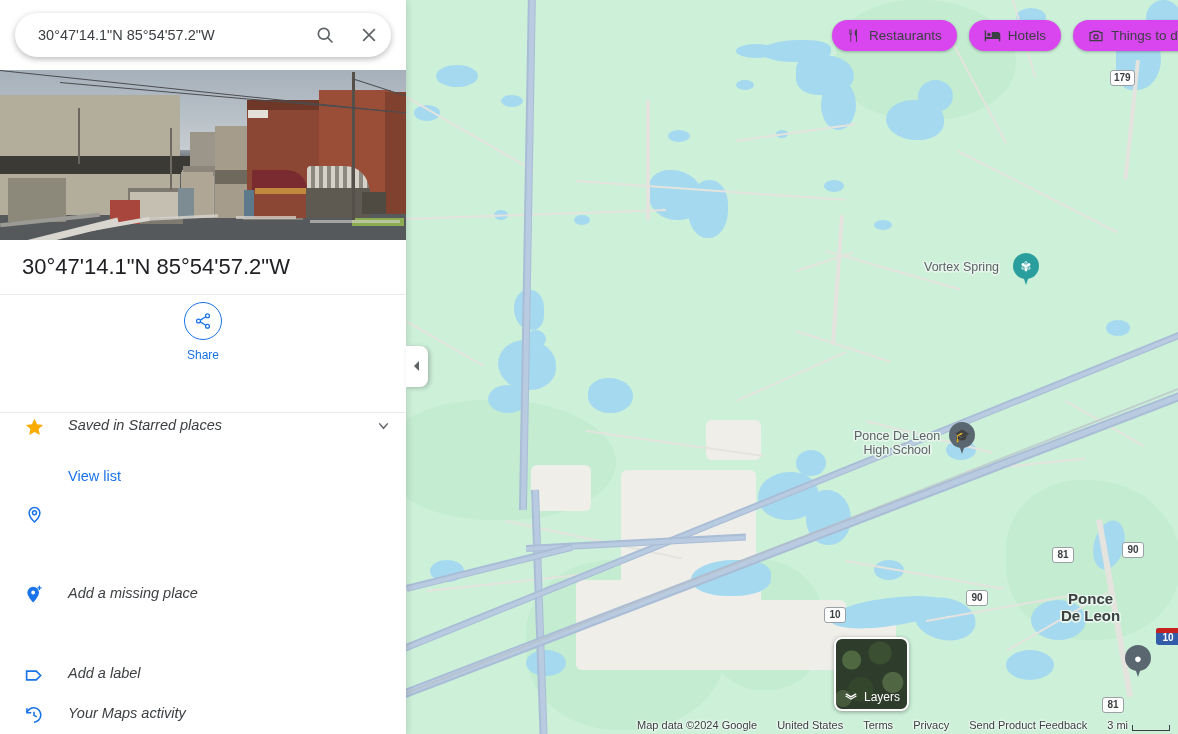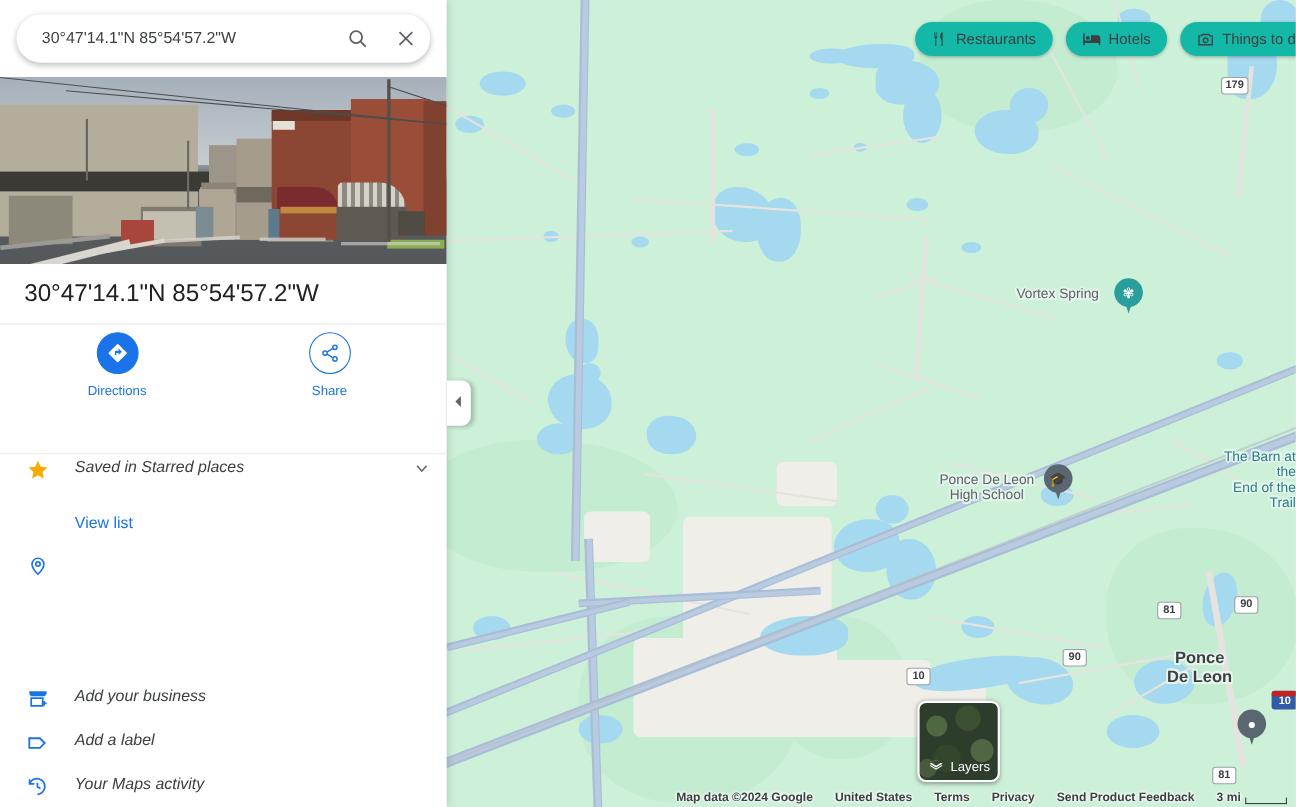--- a/index.html
+++ b/index.html
@@ -64,21 +64,21 @@
   .poi-pin.teal .tail { border-top-color:#2a9d9d; }
   .poi-pin .glyph {
     position:absolute; left:0; top:0; width:26px; height:26px;
     display:flex; align-items:center; justify-content:center; color:#fff; font-size:13px;
   }
 
   
   #chips { position:absolute; left:426px; top:20px; display:flex; gap:12px; z-index:30; }
   .chip {
     display:flex; align-items:center; gap:7px;
-    background:#14b8a6; border-radius:18px; height:31px; padding:0 15px;
+    background:#d946ef; border-radius:18px; height:31px; padding:0 15px;
     box-shadow:0 1px 3px rgba(0,0,0,.28); font-size:13.5px; color:#3c4043;
     white-space:nowrap; cursor:pointer;
   }
   .chip .ci { display:flex; align-items:center; color:#3c4043; }
 
   
   #layers-btn {
     position:absolute; left:428px; top:637px; width:75px; height:74px;
     border-radius:8px; box-shadow:0 1px 4px rgba(0,0,0,.35);
     background: #2e3c2b;
@@ -103,21 +103,20 @@
     box-shadow:2px 1px 4px rgba(0,0,0,.22);
     display:flex; align-items:center; justify-content:center; cursor:pointer; z-index:25;
   }
 
   
   #attrib {
     position:absolute; left:406px; right:0; bottom:0; height:18px;
     display:flex; align-items:center; justify-content:flex-end; gap:20px;
     padding-right:8px; font-size:11px; color:#3c4043; z-index:20;
     text-shadow:0 0 3px #fff, 0 0 3px #fff, 0 0 3px #fff;
-    font-weight:bold;
   }
   #attrib span { white-space:nowrap; }
   #scalebar { display:flex; align-items:flex-end; gap:4px; }
   #scalebar .bar { width:38px; height:6px; border:1px solid #3c4043; border-top:none; }
 
   
   #sidebar {
     position:absolute; left:0; top:0; width:406px; height:734px;
     background:#fff; overflow:hidden; z-index:22;
     box-shadow:0 0 8px rgba(0,0,0,.18);
@@ -310,22 +309,20 @@
 
     <div class="poi-pin" style="left:719px;top:645px;">
       <div class="body"></div>
         <div class="tail"></div>
       <div class="glyph">●</div>
     </div>
 
     <div class="maplabel" style="left:518px;top:260px;">Vortex Spring</div>
     <div class="maplabel" style="left:448px;top:429px;text-align:center;">Ponce De Leon
 High School</div>
-    <div class="maplabel poi-teal" style="left:702px;top:408px;text-align:right;">The Barn at the
-End of the Trail</div>
 
     <div class="maplabel city" style="left:655px;top:591px;">Ponce
 De Leon</div>
 
     <div id="chips">
       <div class="chip">
         <span class="ci">
           <svg width="15" height="15" viewBox="0 0 24 24" fill="currentColor">
               <path d="M8.1 2v7.1c0 .9-.6 1.6-1.4 1.8V22H5.3V10.9c-.8-.2-1.4-.9-1.4-1.8V2h1.1v6.6h.9V2h1.1v6.6h.9V2h1.2zm7.5 0c-1.8 0-3.2 2.6-3.2 5.8 0 2.3.7 4.2 1.9 5v9.2h1.6V2z"></path>
             </svg>
@@ -453,28 +450,20 @@
             </svg>
         </span>
       </div>
     </div>
 
     <div id="title-block">
       <div id="place-title">30°47'14.1"N 85°54'57.2"W</div>
     </div>
 
     <div id="actions">
-      <div class="action primary">
-        <div class="circle">
-          <svg width="20" height="20" viewBox="0 0 24 24" fill="currentColor">
-              <path d="M21.7 11.3l-9-9a1 1 0 00-1.4 0l-9 9a1 1 0 000 1.4l9 9a1 1 0 001.4 0l9-9a1 1 0 000-1.4zM13 14.5V12h-2.5v2H9v-3.5A1 1 0 0110 9.5h3V7l3.5 3.5L13 14z" fill="#fff"></path>
-            </svg>
-        </div>
-        <div class="lbl">Directions</div>
-      </div>
       <div class="action">
         <div class="circle">
           <svg width="18" height="18" viewBox="0 0 24 24" fill="none" stroke="currentColor" stroke-width="1.7">
               <circle cx="18" cy="5" r="2.6"></circle>
               <circle cx="6" cy="12" r="2.6"></circle>
               <circle cx="18" cy="19" r="2.6"></circle>
               <line x1="8.4" y1="10.8" x2="15.6" y2="6.3"></line>
               <line x1="8.4" y1="13.2" x2="15.6" y2="17.7"></line>
             </svg>
         </div>
@@ -503,31 +492,30 @@
     <div class="row" style="top:505px;">
       <div class="ricon">
         <svg width="19" height="19" viewBox="0 0 24 24" fill="none" stroke="currentColor" stroke-width="1.9">
             <path d="M12 21.5s6.8-6.6 6.8-11.5a6.8 6.8 0 10-13.6 0c0 4.9 6.8 11.5 6.8 11.5z"></path>
             <circle cx="12" cy="9.8" r="2.5"></circle>
           </svg>
       </div>
     </div>
 
 
-
-    <div class="row" style="top:625px;">
+    <div class="row" style="top:585px;">
       <div class="ricon">
-        <svg width="21" height="21" viewBox="0 0 24 24" fill="currentColor">
-            <path d="M3 4h18v2.2l-1.6 3H4.6L3 6.2z"></path>
-            <path d="M5 11h12v8H5z" fill="none" stroke="currentColor" stroke-width="1.8"></path>
-            <path d="M18.5 14v5M16 16.5h5" stroke="currentColor" stroke-width="1.7" fill="none"></path>
+        <svg width="20" height="20" viewBox="0 0 24 24" fill="currentColor">
+            <path d="M11 2a7 7 0 00-7 7c0 5 7 12 7 12s7-7 7-12a7 7 0 00-7-7zm0 9.3A2.3 2.3 0 1113.3 9 2.3 2.3 0 0111 11.3z"></path>
+            <path d="M18.5 1v5M16 3.5h5" stroke="currentColor" stroke-width="1.6" fill="none"></path>
           </svg>
       </div>
-      <div class="rtext">Add your business</div>
-    </div>
+      <div class="rtext">Add a missing place</div>
+    </div>
+
 
     <div class="row" style="top:665px;">
       <div class="ricon">
         <svg width="21" height="21" viewBox="0 0 24 24" fill="none" stroke="currentColor" stroke-width="1.9">
             <path d="M3 7h11l5 5-5 5H3z"></path>
           </svg>
       </div>
       <div class="rtext">Add a label</div>
     </div>
 

